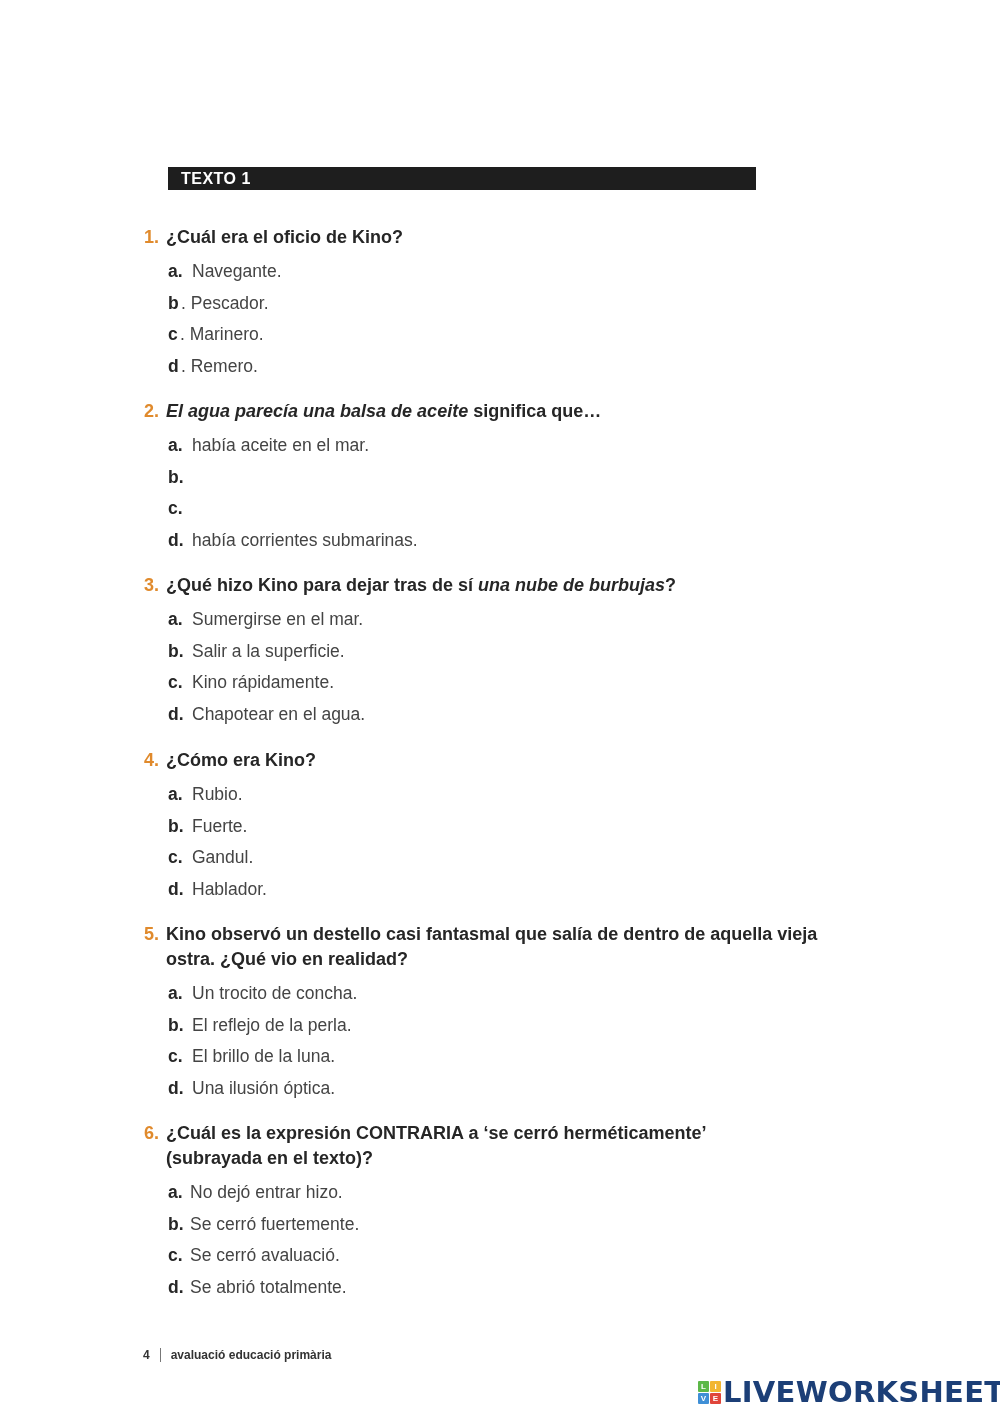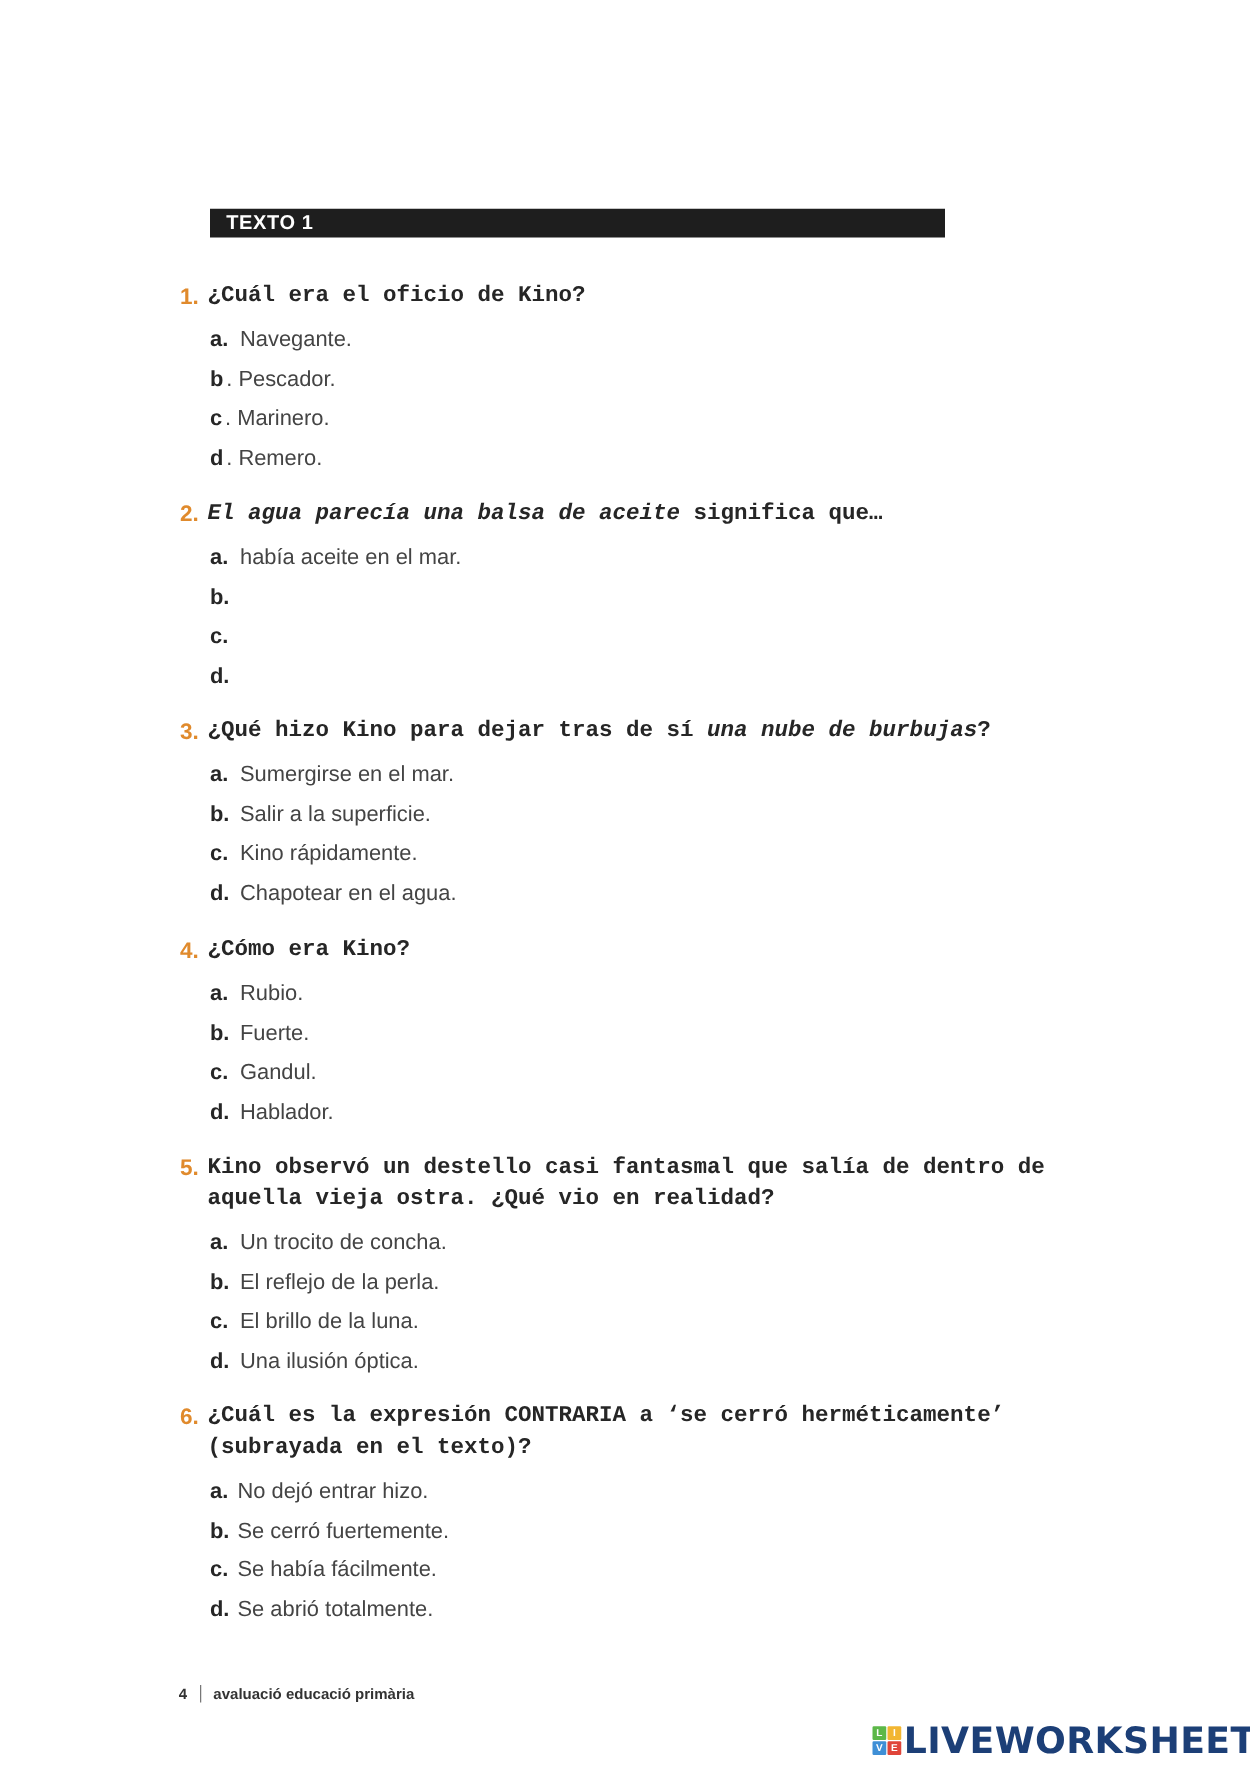--- a/index.html
+++ b/index.html
@@ -13,21 +13,21 @@
     background: #1e1e1e; color: #ffffff;
     font-weight: bold; font-size: 16px; line-height: 23px;
     padding-left: 13px; box-sizing: border-box; letter-spacing: 0.5px; margin-left: 24px;
   }
   .question { position: absolute; left: 144px; width: 712px; }
   .q-title {
     font-weight: bold; font-size: 18px; line-height: 25px; color: #262626;
     display: flex;
   }
   .q-num { color: #e08a2c; width: 22px; flex: 0 0 22px; }
-  .q-text { flex: 1; font-family: Liberation Mono, monospace; }
+  .q-text { flex: 1; }
   .q-text i { font-style: italic; }
   .options { margin-top: 6px; }
   .option {
     margin-left: 24px; font-size: 17.5px; line-height: 31.5px; color: #444;
     display: flex;
   }
   .opt-letter { font-weight: bold; color: #262626; width: 24px; flex: 0 0 24px; }
   .opt-letter.tight { width: 22px; flex: 0 0 22px; }
   .footer {
     position: absolute; left: 143px; top: 1348px; font-size: 12px; font-weight: bold;
@@ -91,20 +91,21 @@
         <span>había aceite en el mar.</span>
       </div>
     <div class="option">
         <span class="opt-letter">b.</span>
       </div>
     <div class="option">
         <span class="opt-letter">c.</span>
       </div>
     <div class="option">
         <span class="opt-letter">d.</span>
+        <span>había corrientes submarinas.</span>
       </div>
   </div>
 </div>
 
 <div class="question" style="top:573px;">
   <div class="q-title">
     <span class="q-num">3.</span>
     <span class="q-text"><span>¿Qué hizo Kino para dejar tras de sí </span><i>una nube de burbujas</i><span>?</span></span>
   </div>
   <div class="options">
@@ -186,21 +187,21 @@
     <div class="option">
         <span class="opt-letter tight">a.</span>
         <span>No dejó entrar hizo.</span>
       </div>
     <div class="option">
         <span class="opt-letter tight">b.</span>
         <span>Se cerró fuertemente.</span>
       </div>
     <div class="option">
         <span class="opt-letter tight">c.</span>
-        <span>Se había fácilmente.</span>
+        <span>Se cerró avaluació.</span>
       </div>
     <div class="option">
         <span class="opt-letter tight">d.</span>
         <span>Se abrió totalmente.</span>
       </div>
   </div>
 </div>
 
 <div class="footer">
   <span>4</span>

